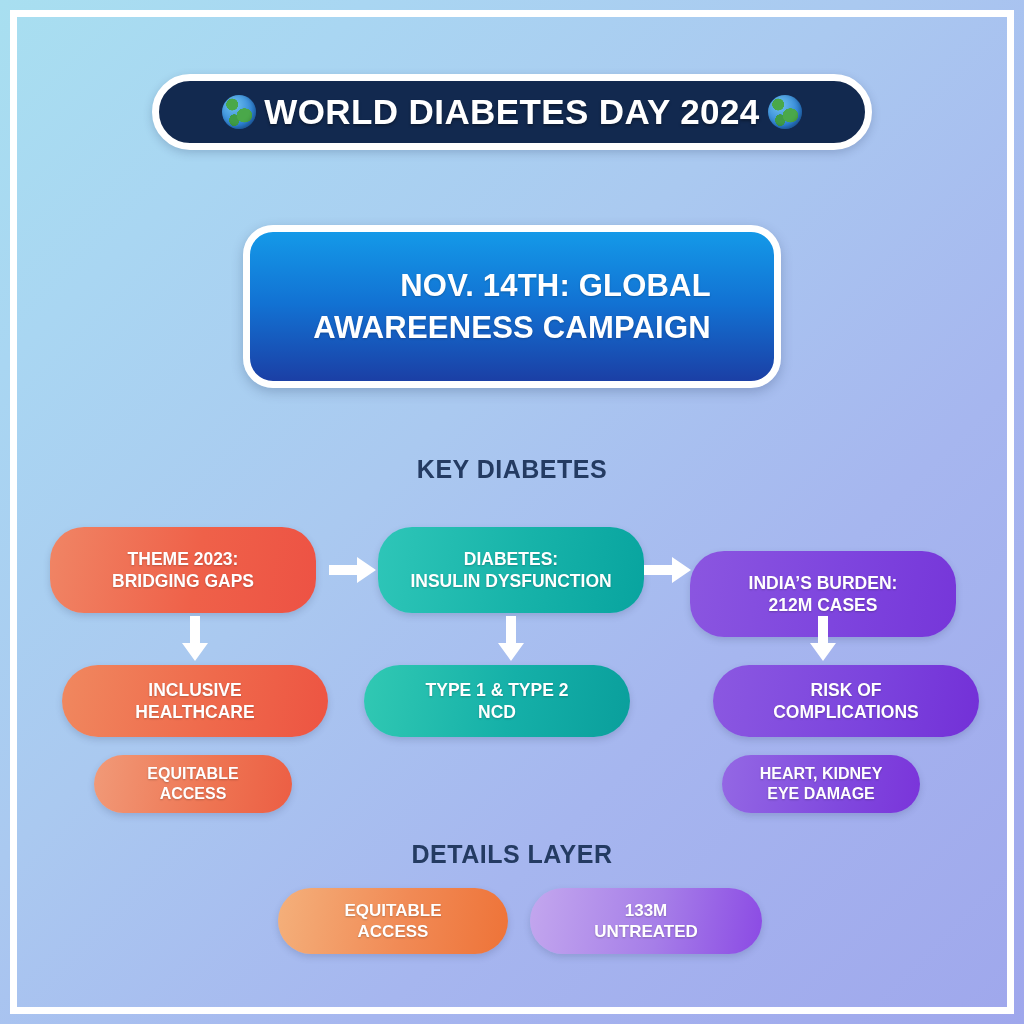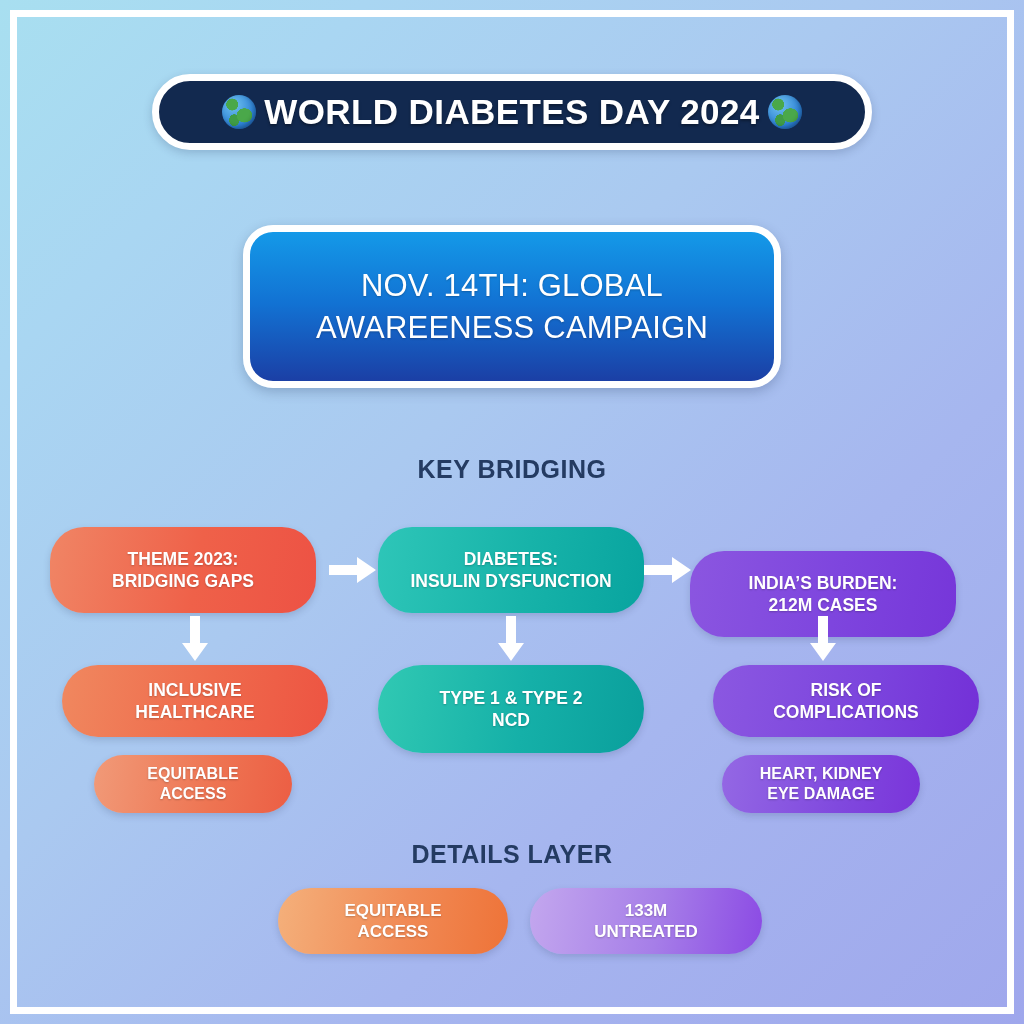--- a/index.html
+++ b/index.html
@@ -73,24 +73,25 @@
     display:flex;
     align-items:center;
     justify-content:center;
     text-align:center;
     padding:0 26px;
     box-shadow:0 4px 12px rgba(30,50,90,.25);
   }
   #subtitle-card .subtitle-text {
     color:#ffffff;
     font-size:31px;
-    font-weight:normal;
+    font-weight:bold;
     line-height:1.33;
     letter-spacing:.2px;
     text-shadow:0 2px 3px rgba(0,0,0,.28);
+    text-align:right;
   }
 
   
   .section-heading {
     position:absolute;
     width:100%;
     text-align:center;
     color:#243b62;
     font-size:25px;
     font-weight:bold;
@@ -123,21 +124,21 @@
   #pill-theme      { left:50px;  top:527px; width:266px; height:86px;
                      background:linear-gradient(100deg,#f08565 0%,#ef6149 55%,#ed5244 100%); }
   #pill-inclusive  { left:62px;  top:665px; width:266px; height:72px;
                      background:linear-gradient(100deg,#f0885f 0%,#ef6a4c 55%,#ed5442 100%);text-align:center; }
   #pill-equitable-1{ left:94px;  top:755px; width:198px; height:58px;
                      background:linear-gradient(100deg,#f19a78 0%,#ee7452 60%,#ec5e44 100%); }
 
   
   #pill-diabetes   { left:378px; top:527px; width:266px; height:86px;
                      background:linear-gradient(100deg,#2ec6b8 0%,#17b3a9 55%,#08a49f 100%); }
-  #pill-type12     { left:378px; top:665px; width:266px; height:88px;
+  #pill-type12     { left:364px; top:665px; width:266px; height:72px;
                      background:linear-gradient(100deg,#31c9b3 0%,#15b0a8 55%,#0a9f9c 100%); }
 
   
   #pill-india      { left:690px; top:551px; width:266px; height:86px;
                      background:linear-gradient(100deg,#8b56e0 0%,#7e45de 55%,#7636d9 100%); }
   #pill-risk       { left:713px; top:665px; width:266px; height:72px;
                      background:linear-gradient(100deg,#8b58e1 0%,#7b43dd 60%,#7330d7 100%); }
   #pill-heart      { left:722px; top:755px; width:198px; height:58px;
                      background:linear-gradient(100deg,#9468e4 0%,#8049de 60%,#7a34da 100%); }
 
@@ -173,21 +174,21 @@
     <span class="globe"></span>
   </div>
 
   <div id="subtitle-card">
     <div class="subtitle-text">
       <span class="txt">NOV. 14TH: GLOBAL</span>
       <span class="txt">AWAREENESS CAMPAIGN</span>
     </div>
   </div>
 
-  <div id="key-pillars-heading" class="section-heading">KEY BRIDGING</div>
+  <div id="key-pillars-heading" class="section-heading">KEY DIABETES</div>
 
   <div id="pill-theme" class="pill lvl1">
     <div>
       <span class="txt">THEME 2023:</span>
       <span class="txt">BRIDGING GAPS</span>
     </div>
   </div>
   <div id="pill-inclusive" class="pill lvl2">
     <div>
       <span class="txt">INCLUSIVE</span>

